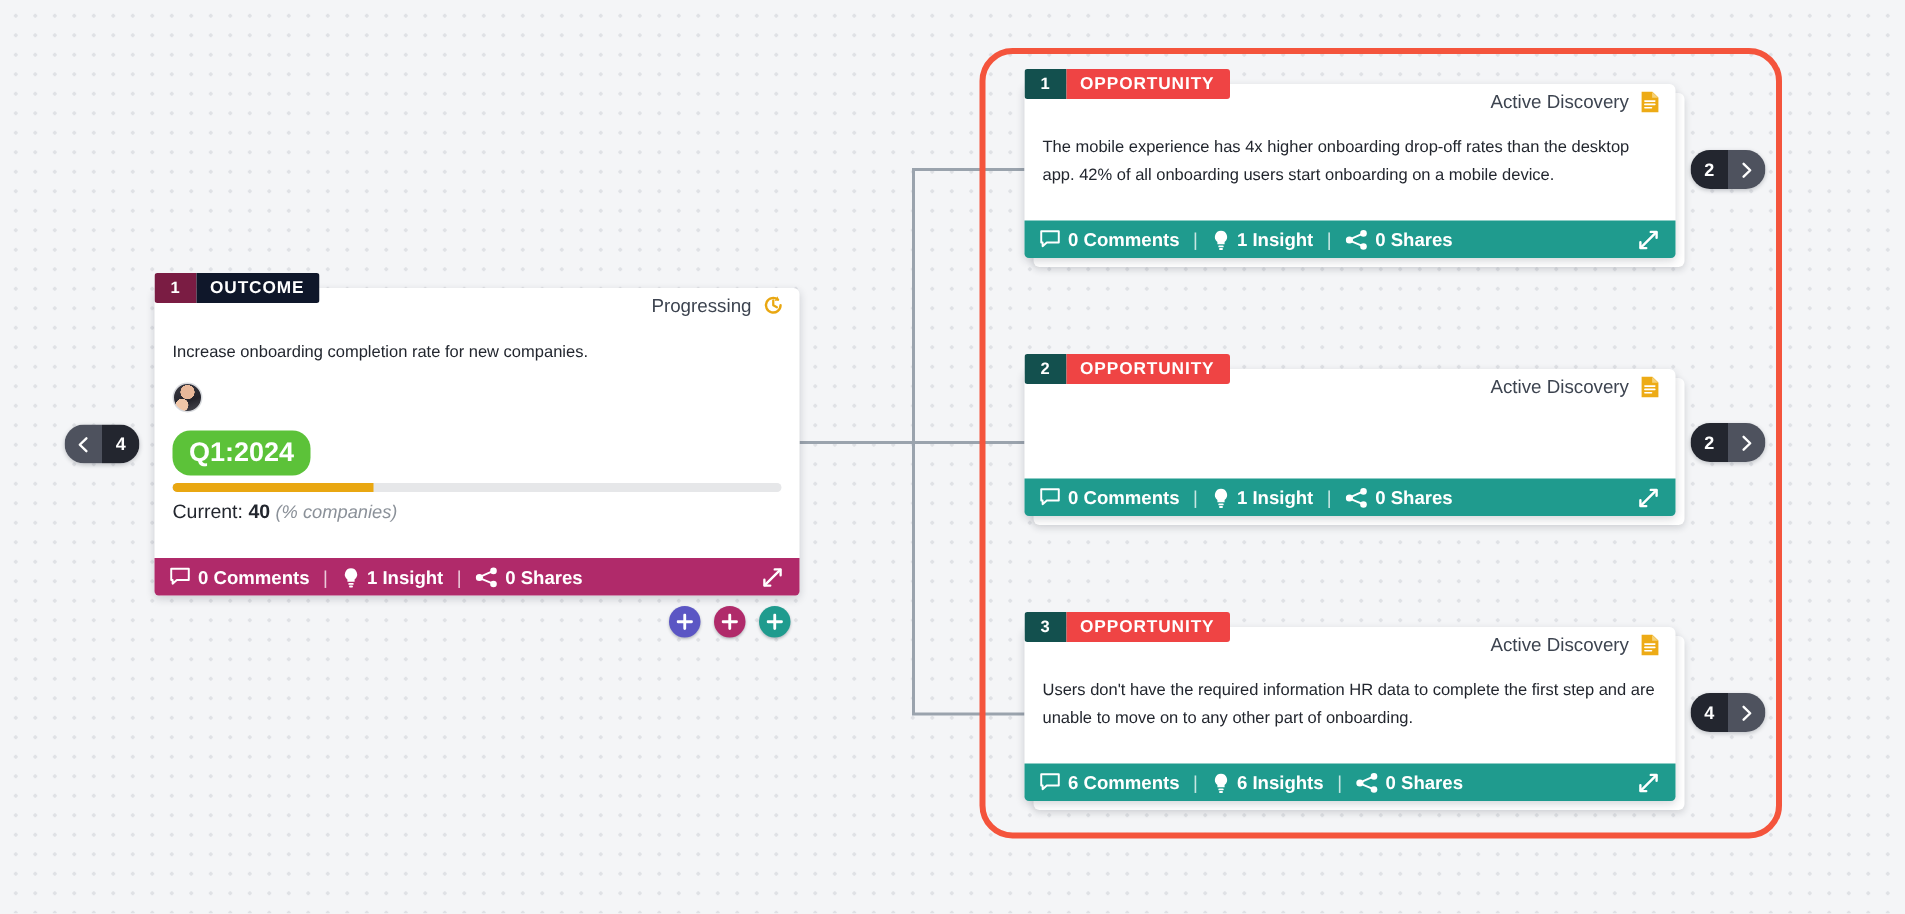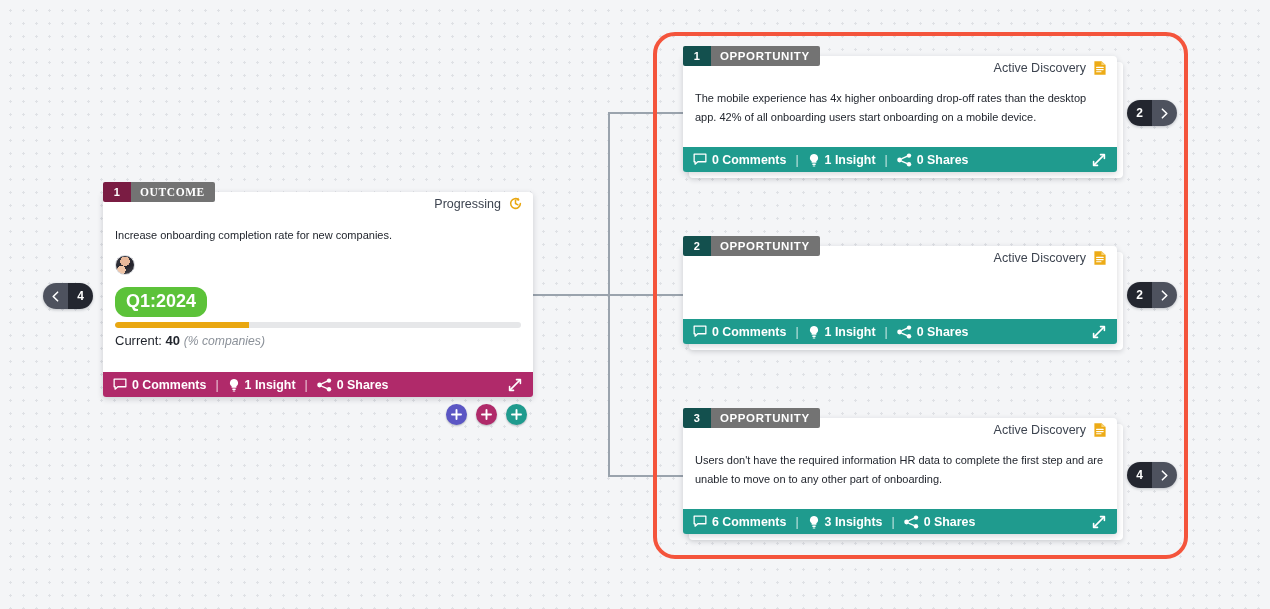--- a/index.html
+++ b/index.html
@@ -88,23 +88,23 @@
     padding: 0 5px;
     font-size: 11px;
   }
   .badge-label {
     display: flex;
     align-items: center;
     padding: 0 10px 0 9px;
   }
 
   .outcome .badge-num { background: #7a1c43; }
-  .outcome .badge-label { background: #737373; font-family: Liberation Serif, serif; }
+  .outcome .badge-label { background: #0f172a; }
   .opportunity .badge-num { background: #13504e; }
-  .opportunity .badge-label { background: #737373; }
+  .opportunity .badge-label { background: #ef4444; }
 
   .status-line {
     position: absolute;
     right: 10px;
     top: 4px;
     display: flex;
     align-items: center;
     gap: 7px;
     font-size: 12.5px;
     color: #3d4450;
@@ -538,21 +538,21 @@
       </span>
       <span class="footer-sep">|</span>
       <span class="footer-item">
         <span>
           <svg width="12" height="14" viewBox="0 0 12 14" aria-hidden="true">
             <path d="M6 .9 A4.1 4.1 0 0 1 8.4 8.3 V9.8 H3.6 V8.3 A4.1 4.1 0 0 1 6 .9 Z" fill="#ffffff"></path>
             <rect x="4.2" y="10.6" width="3.6" height="1.3" rx=".6" fill="#ffffff"></rect>
             <rect x="4.7" y="12.4" width="2.6" height="1.2" rx=".6" fill="#ffffff"></rect>
           </svg>
         </span>
-        <span>3 Insights</span>
+        <span>6 Insights</span>
       </span>
       <span class="footer-sep">|</span>
       <span class="footer-item">
         <span>
           <svg width="15" height="14" viewBox="0 0 15 14" aria-hidden="true">
             <circle cx="12" cy="2.6" r="2.2" fill="#ffffff"></circle>
             <circle cx="12" cy="11.3" r="2.2" fill="#ffffff"></circle>
             <circle cx="2.6" cy="7" r="2.4" fill="#ffffff"></circle>
             <path d="M4.4 5.9 L10.4 3.2 M4.4 8.1 L10.4 10.6" stroke="#ffffff" stroke-width="1.3"></path>
           </svg>

